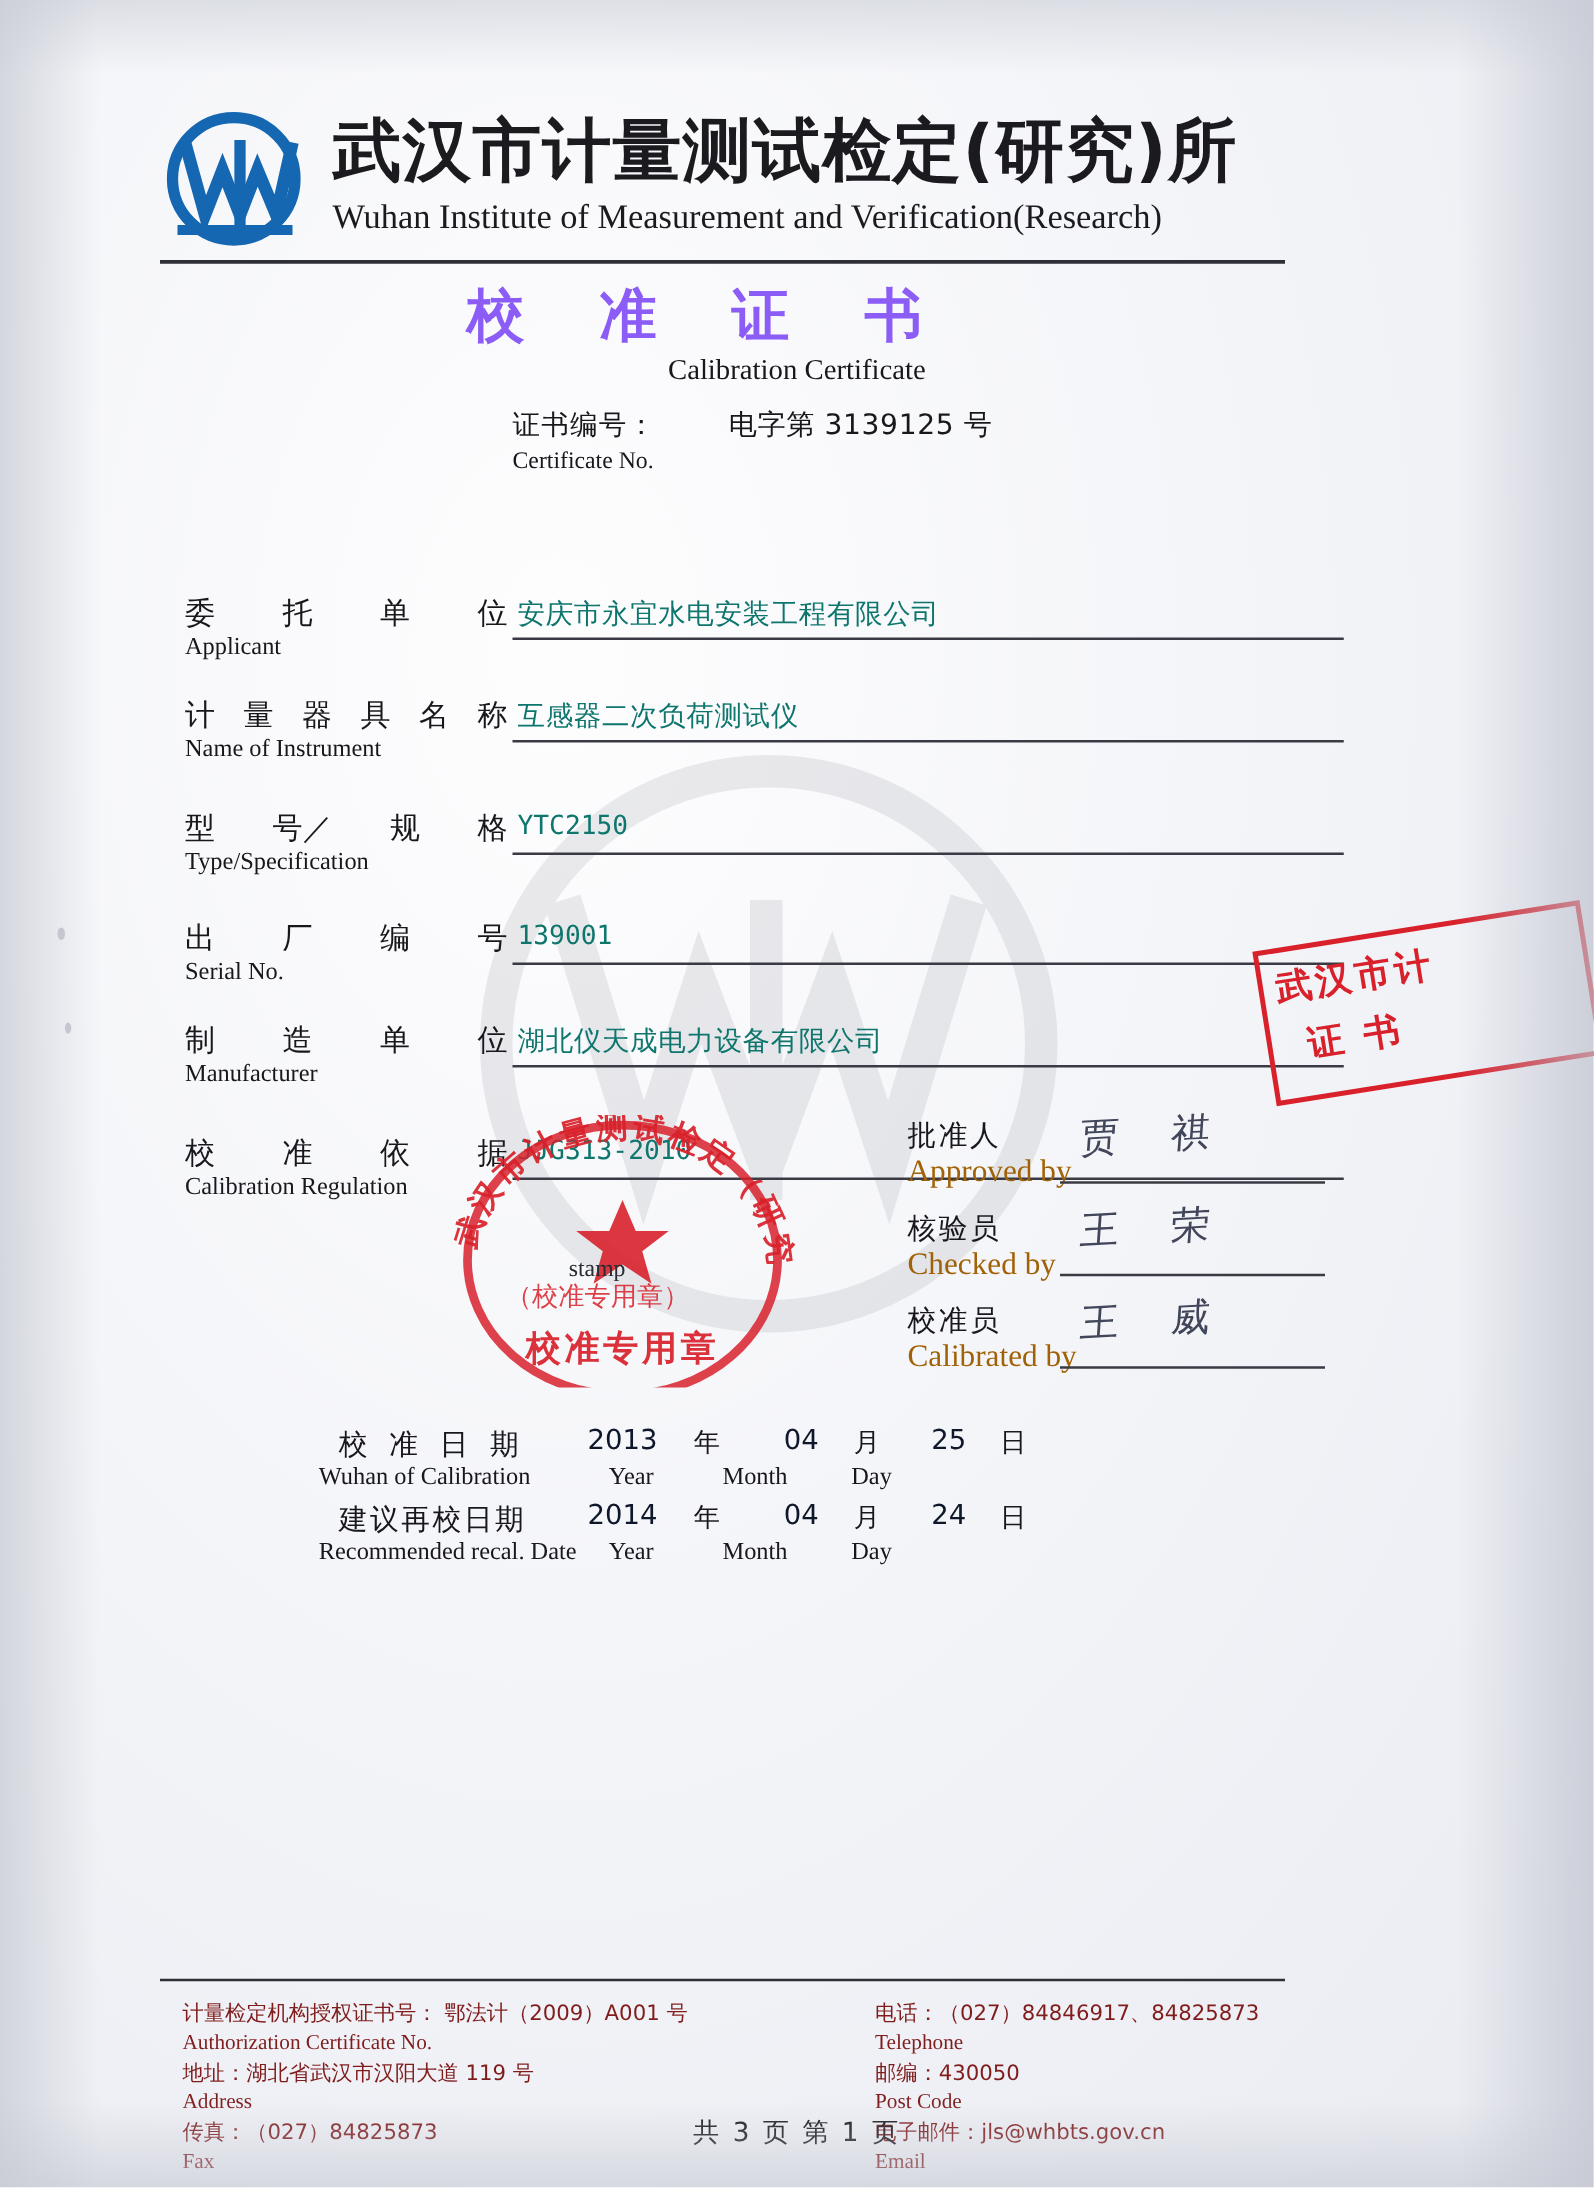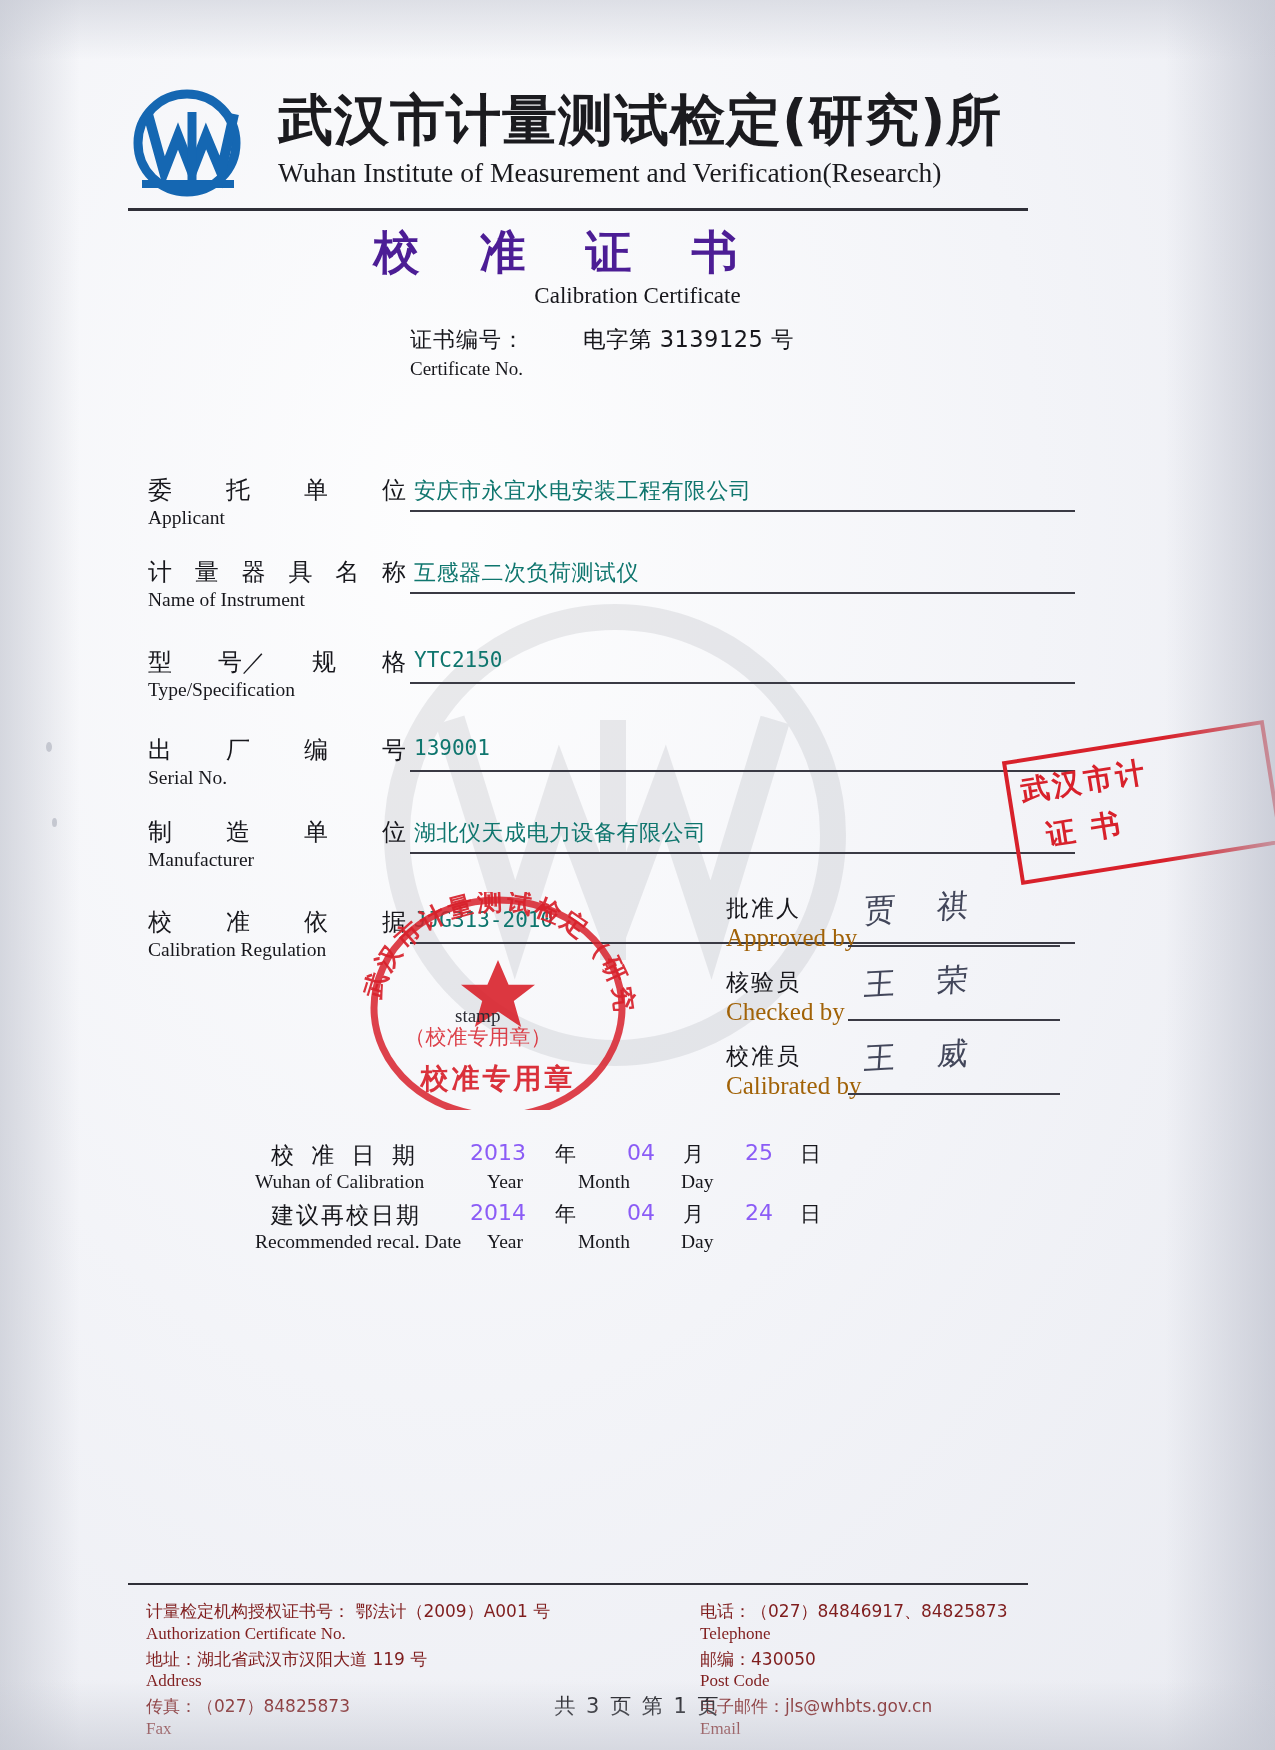--- a/index.html
+++ b/index.html
@@ -64,21 +64,21 @@
     display: flex;
     align-items: flex-start;
   }
   .logo {
     width: 118px;
     height: 112px;
     flex: 0 0 118px;
     position: relative;
   }
   .org-names {
-    margin-left: 32px;
+    margin-left: 20px;
     padding-top: 2px;
   }
   .org-cn {
     font-family: "DejaVu Sans", sans-serif;
     font-size: 55px;
     font-weight: bold;
     letter-spacing: 1px;
     color: #1b1b1f;
     line-height: 1.12;
     white-space: nowrap;
@@ -105,21 +105,21 @@
     position: absolute;
     left: 0;
     top: 222px;
     width: 1111px;
     text-align: center;
     font-family: "DejaVu Sans", sans-serif;
     font-size: 46px;
     font-weight: bold;
     letter-spacing: 22px;
     text-indent: 22px;
-    color: #4c1d95;
+    color: #8b5cf6;
   }
   .title-en {
     position: absolute;
     left: 0;
     top: 283px;
     width: 1275px;
     text-align: center;
     font-size: 23px;
     color: #17171c;
   }
@@ -277,21 +277,21 @@
     position: absolute;
     left: 0;
     top: 31px;
     font-size: 19.5px;
     color: #17171c;
   }
   .dv {
     position: absolute;
     font-family: "DejaVu Sans", sans-serif;
     font-size: 22px;
-    color: #8b5cf6;
+    color: #0f172a;
   }
   .du {
     position: absolute;
     font-family: "DejaVu Sans", sans-serif;
     font-size: 21px;
     color: #17171c;
   }
   .de {
     position: absolute;
     top: 31px;

